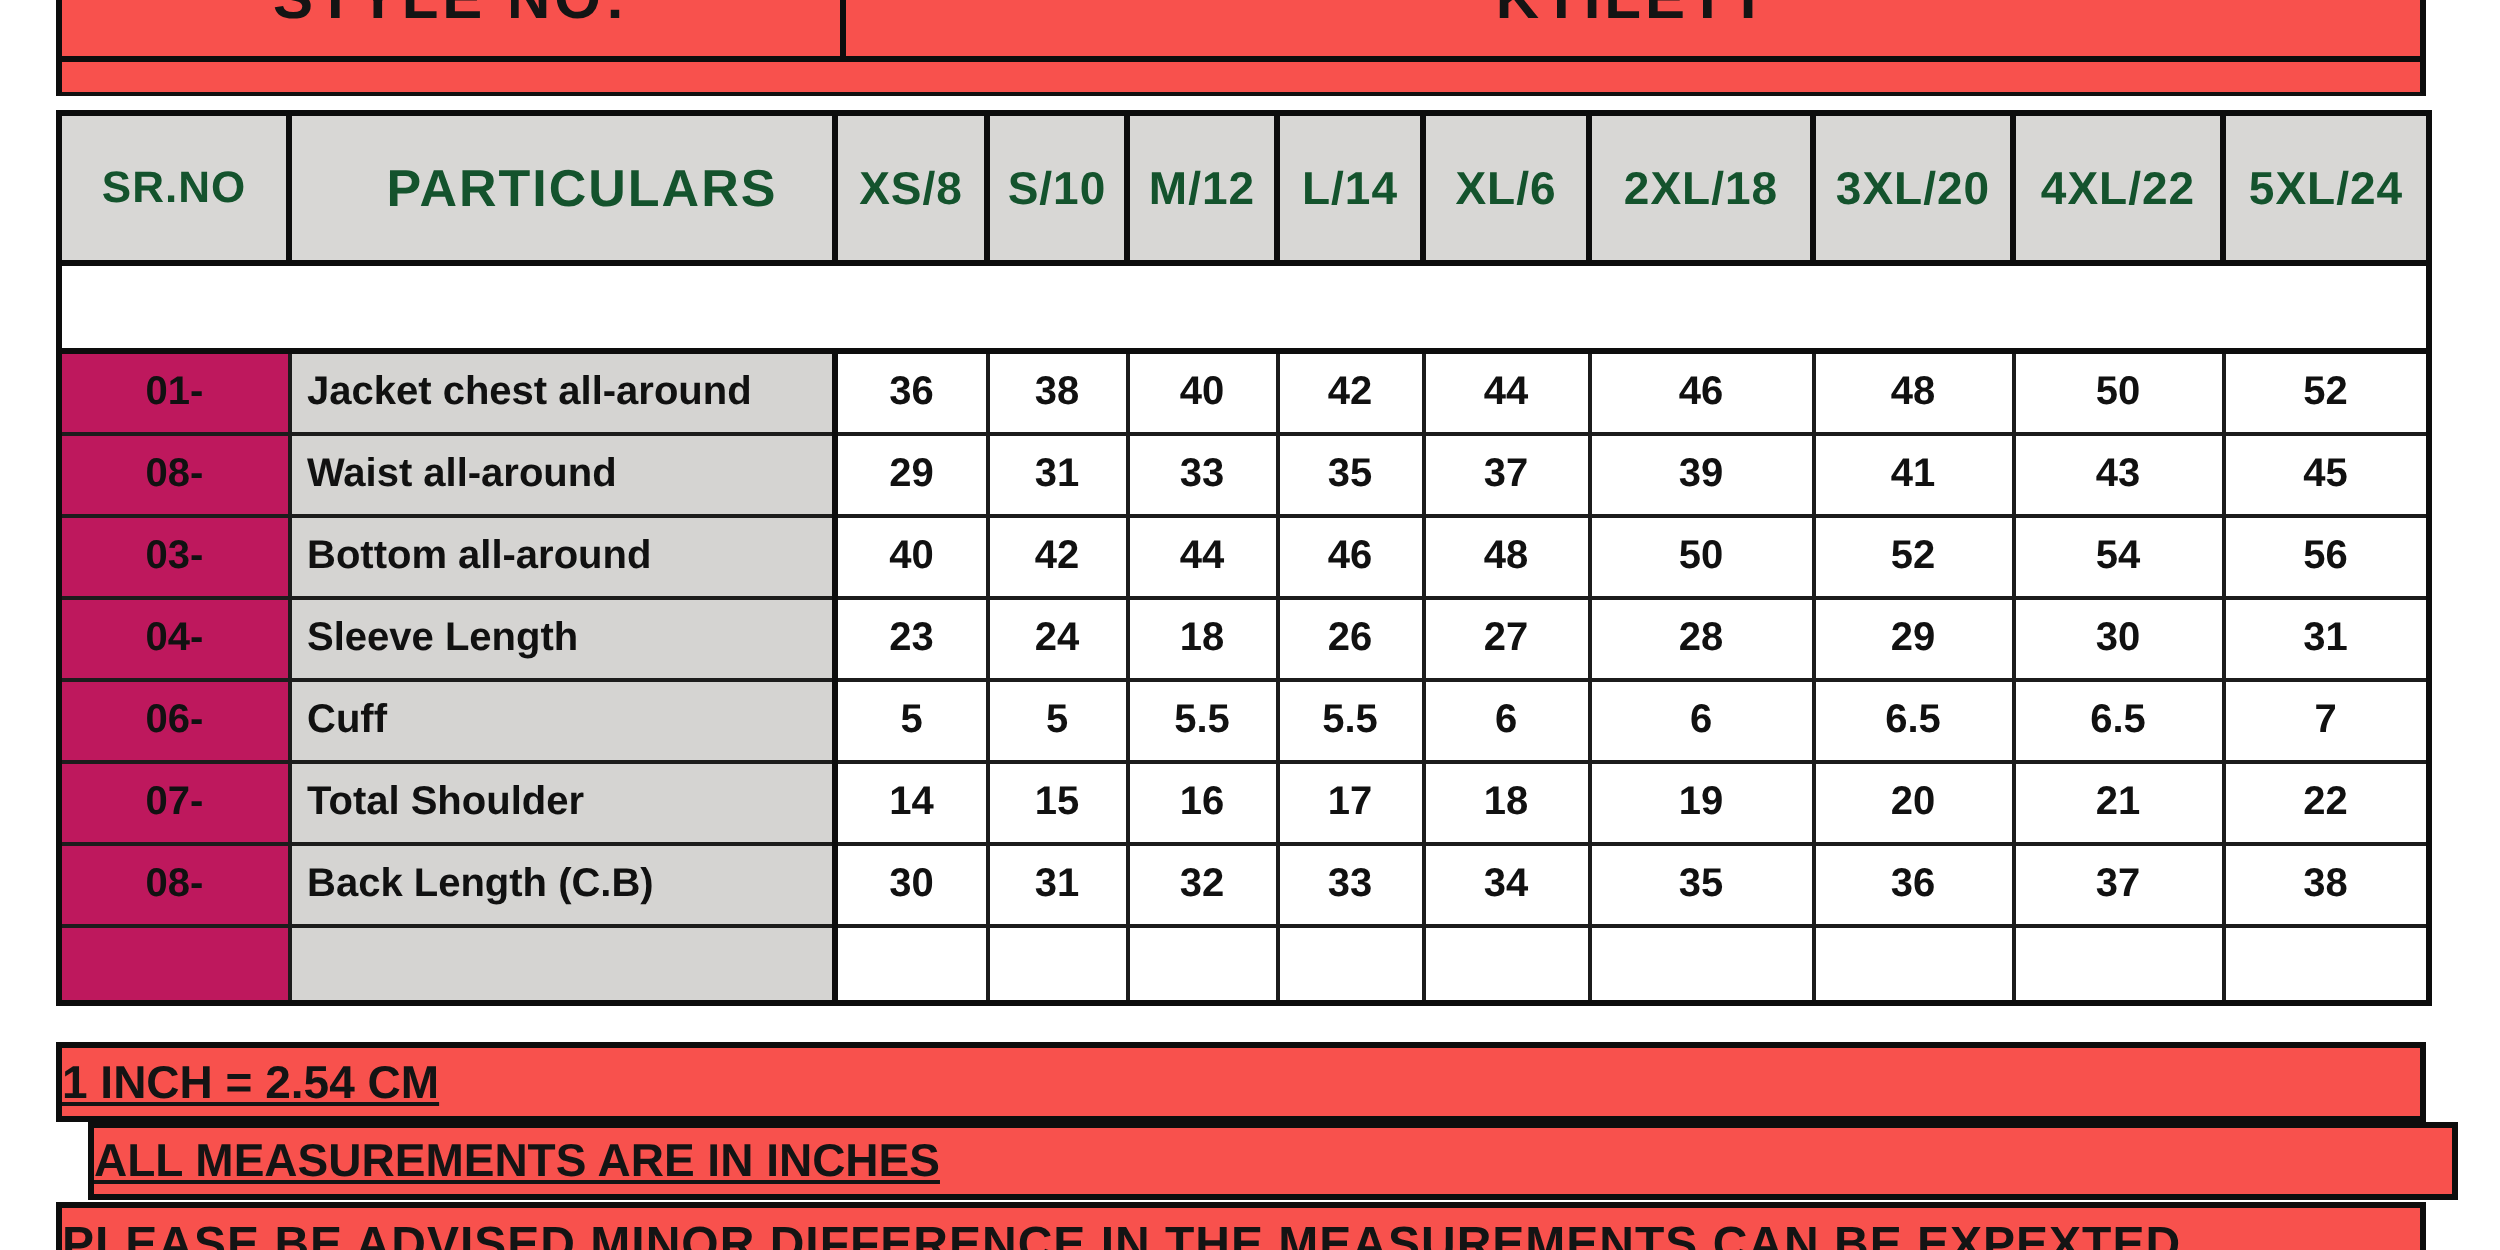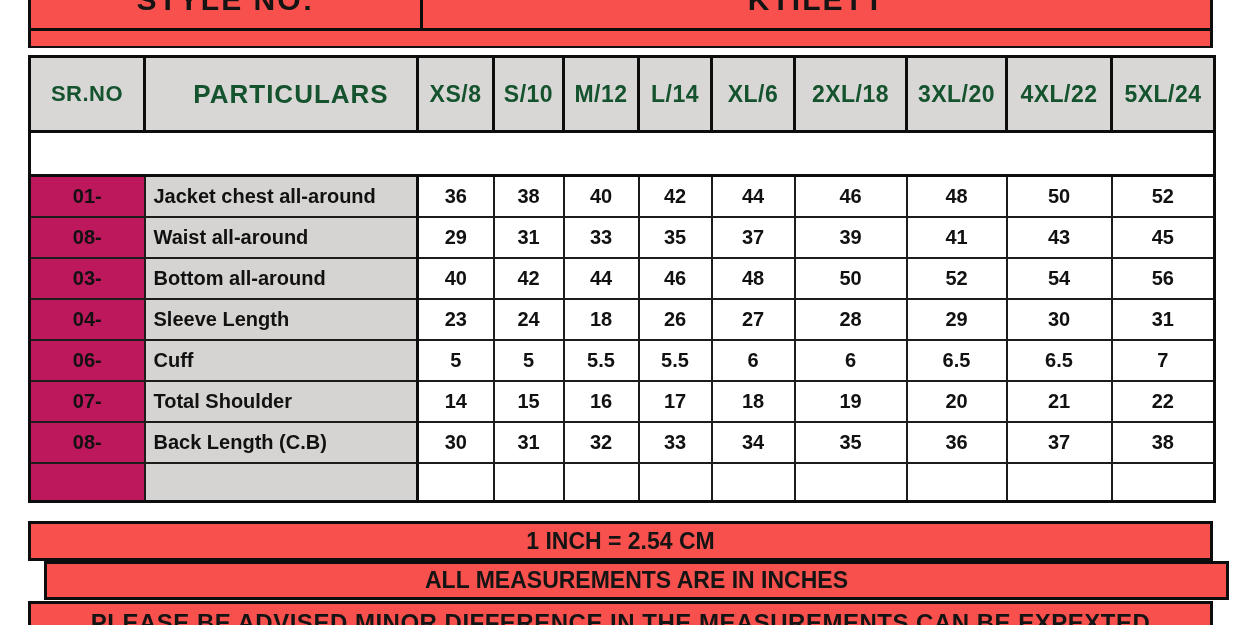--- a/index.html
+++ b/index.html
@@ -72,23 +72,24 @@
     margin-left: 35px;
   }
   tr.spacer td {
     height: 41px;
     border: 3px solid #0d0d0d;
     background: #ffffff;
   }
   tr.tail td { height: 36px; }
   
   .banner {
-    display: flex; align-items: center; justify-content: center;
+    display: flex; align-items: center; justify-content: flex-start;
     font-weight: 800; color: #141414;
     white-space: nowrap;
+    text-decoration: underline;
   }
   #banner-inch { top: 521px; height: 40px; font-size: 23px; }
   #banner-units { top: 561px; height: 39px; font-size: 23px; margin-left: 16px; }
   #banner-disclaimer {
     top: 601px; height: 46px; font-size: 24px;
     align-items: flex-start; padding-top: 5px;
     letter-spacing: 0.5px;
   }
 </style>
 </head>

